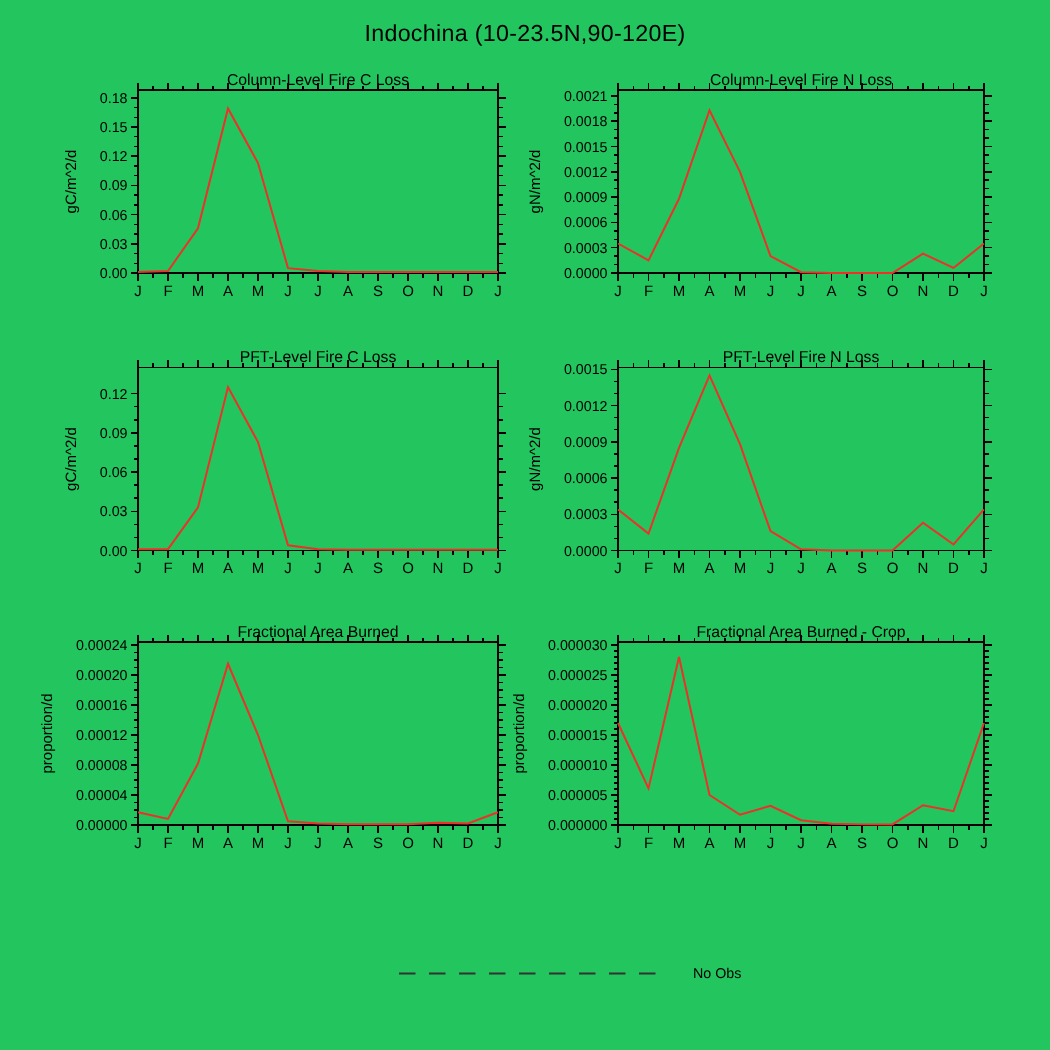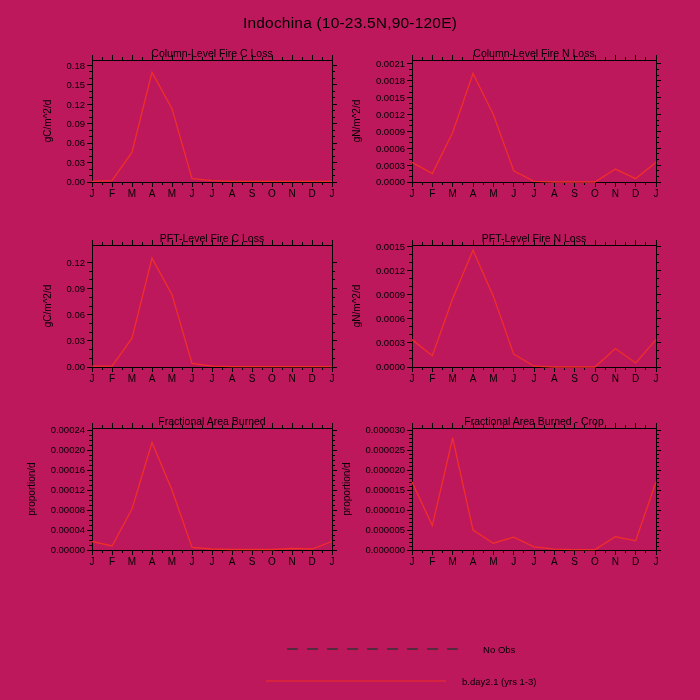--- a/index.html
+++ b/index.html
@@ -1,16 +1,16 @@
 <!DOCTYPE html>
 <html><head>
 <meta charset="utf-8">
 <style>
   html,body{margin:0;padding:0;background:#fff;}
-  .figure{position:relative;width:700px;height:700px;background:#be185d;overflow:hidden;
+  .figure{position:relative;width:700px;height:700px;background:#22c55e;overflow:hidden;
           font-family:"Liberation Sans",sans-serif;color:#000;}
   .fig-title{position:absolute;top:14px;left:0;width:700px;text-align:center;
              font-size:15.5px;letter-spacing:0.2px;}
   #charts{position:absolute;top:0;left:0;}
   #charts text{font-family:"Liberation Sans",sans-serif;fill:#000;}
   .legend{position:absolute;top:638px;left:265px;}
   .legend-row{display:flex;align-items:center;height:22px;margin-bottom:10px;justify-content:center;}
   .legend-row .swatch{display:block;margin-right:15px;}
   .legend-row .lab{font-size:9.5px;white-space:nowrap;}
 </style>
@@ -729,20 +729,14 @@
       </g>
     </svg>
 
   <div class="legend">
     <div class="legend-row">
       <svg class="swatch" width="182" height="6">
         <line id="sw0" x1="1" y1="3" x2="181" y2="3" stroke-width="1.3" stroke-dasharray="11 9" stroke="#333333"></line>
       </svg>
       <span class="lab">No Obs</span>
     </div>
-    <div class="legend-row">
-      <svg class="swatch" width="182" height="6">
-        <line id="sw1" x1="1" y1="3" x2="181" y2="3" stroke-width="1.2" stroke="#ef2f28"></line>
-      </svg>
-      <span class="lab">b.day2.1 (yrs 1-3)</span>
-    </div>
   </div>
 </div>
 
 </body></html>

